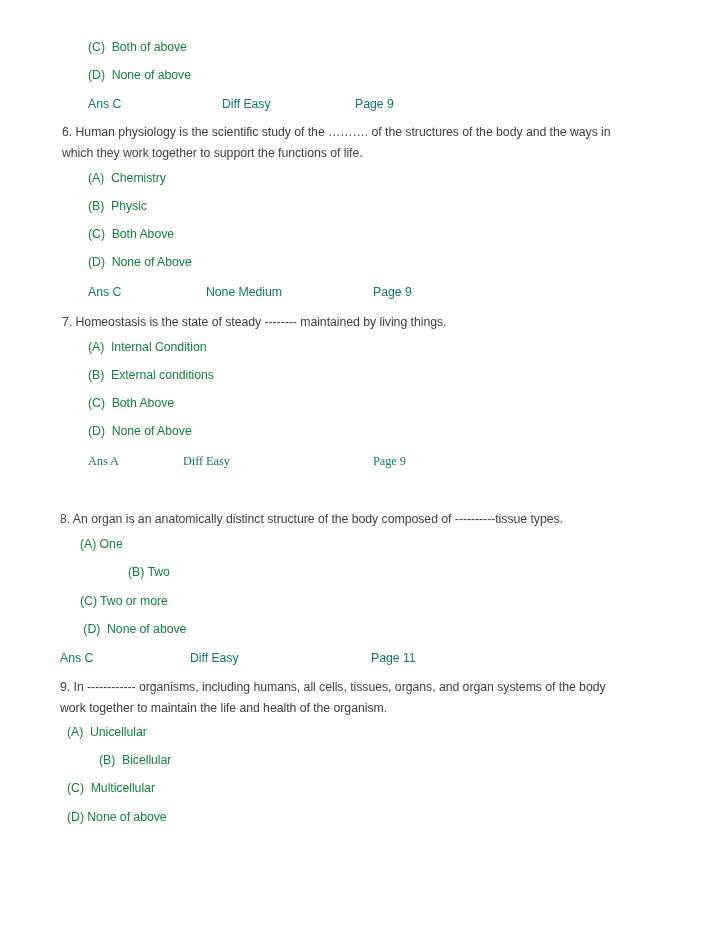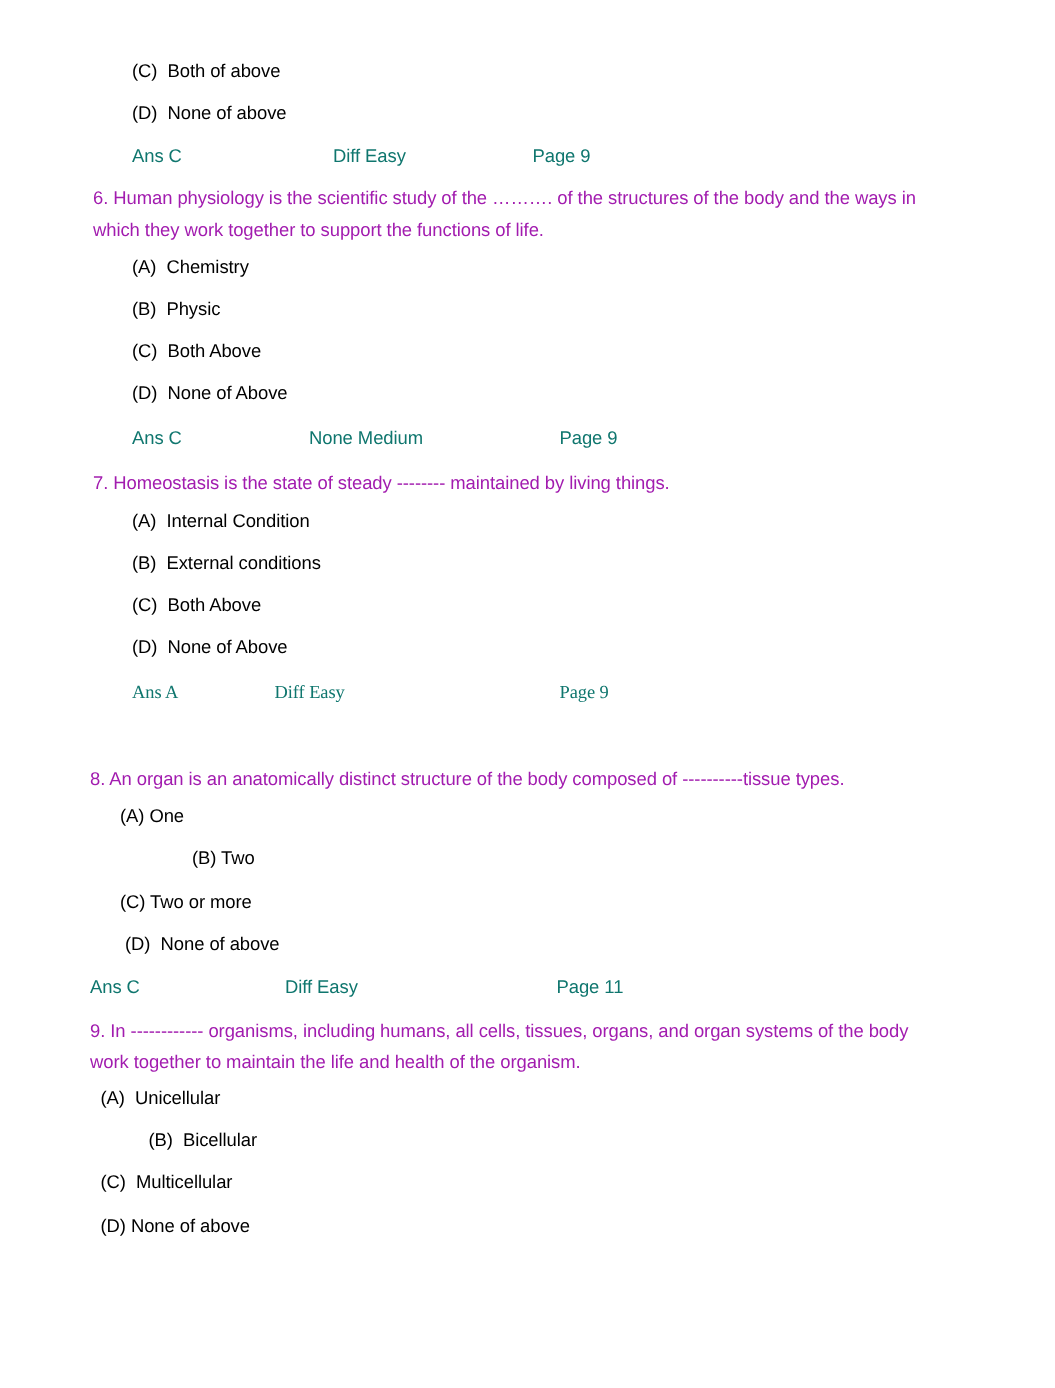--- a/index.html
+++ b/index.html
@@ -24,29 +24,29 @@
     background: #ffffff;
     box-sizing: border-box;
   }
 
   
   .question {
     position: absolute;
     font-size: 12.3px;
     line-height: 21px;
     letter-spacing: -0.05px;
-    color: #a21caf;
+    color: #404040;
   }
 
   .option {
     position: absolute;
     font-size: 12.3px;
     line-height: 15px;
     letter-spacing: -0.05px;
-    color: #000000;
+    color: #15803d;
     white-space: pre;
   }
 
   
   .meta-row {
     position: absolute;
     height: 16px;
   }
   .meta-cell {
     position: absolute;

